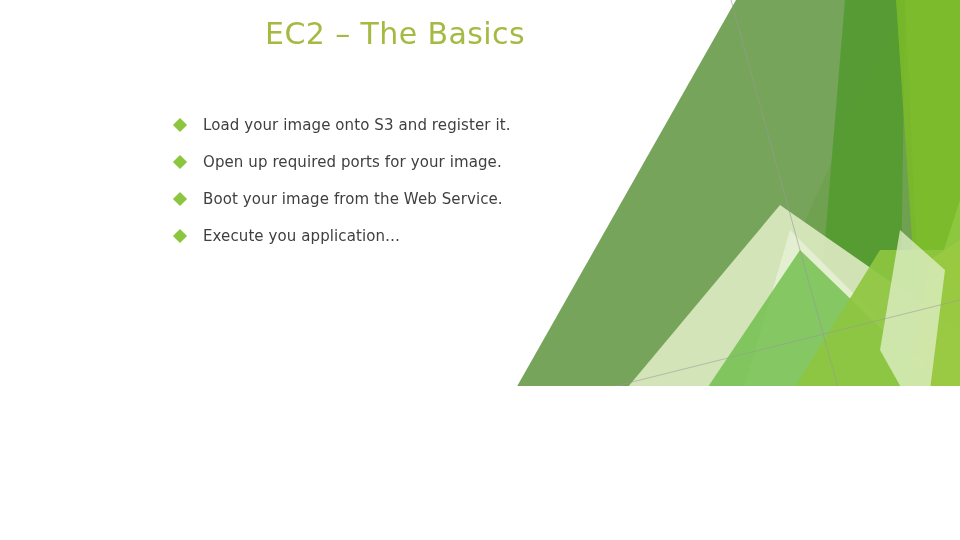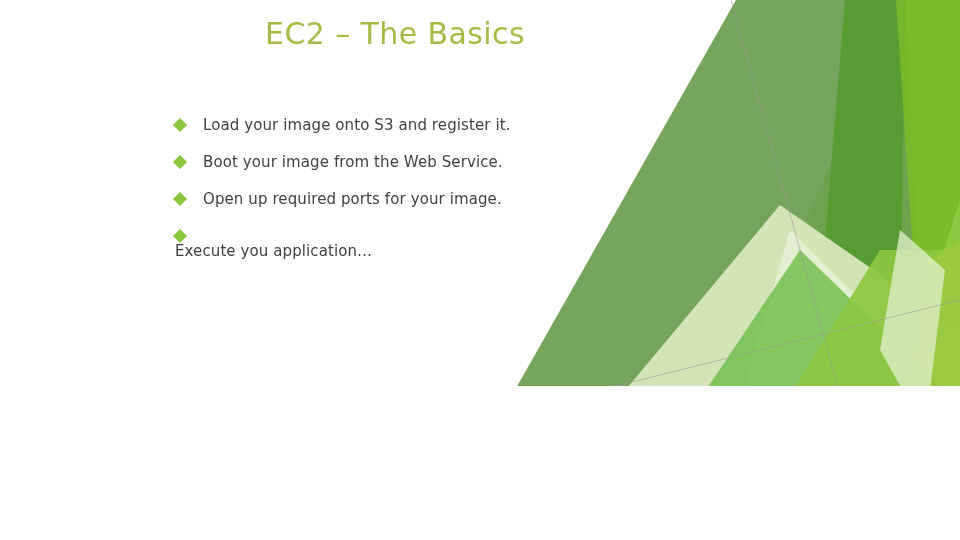--- a/index.html
+++ b/index.html
@@ -57,21 +57,21 @@
     margin: 12px;
     padding: 0;
     list-style: none;
   }
   .bullet-item {
     display: flex;
     align-items: flex-start;
     margin: 0 0 16px 0;
     min-height: 21px;
   }
-  .bullet-item:last-child { margin-bottom: 0; flex-direction: column; }
+  .bullet-item:last-child { margin-bottom: 0; }
 
   .bullet-marker {
     flex: 0 0 auto;
     width: 10px;
     height: 10px;
     margin-top: 5px;
     margin-right: 18px;
     background: #8cc63f;
     transform: rotate(45deg);
   }
@@ -124,25 +124,25 @@
     <h1 id="slide-title">EC2 – The Basics</h1>
   </div>
 
   <ul id="bullet-list">
     <li class="bullet-item">
       <span class="bullet-marker"></span>
       <span class="bullet-text">Load your image onto S3 and register it.</span>
     </li>
     <li class="bullet-item">
       <span class="bullet-marker"></span>
-      <span class="bullet-text">Boot your image from the Web Service.</span>
+      <span class="bullet-text">Open up required ports for your image.</span>
     </li>
     <li class="bullet-item">
       <span class="bullet-marker"></span>
-      <span class="bullet-text">Open up required ports for your image.</span>
+      <span class="bullet-text">Boot your image from the Web Service.</span>
     </li>
     <li class="bullet-item">
       <span class="bullet-marker"></span>
       <span class="bullet-text">Execute you application…</span>
     </li>
   </ul>
 
 </div>
 
 </body></html>

